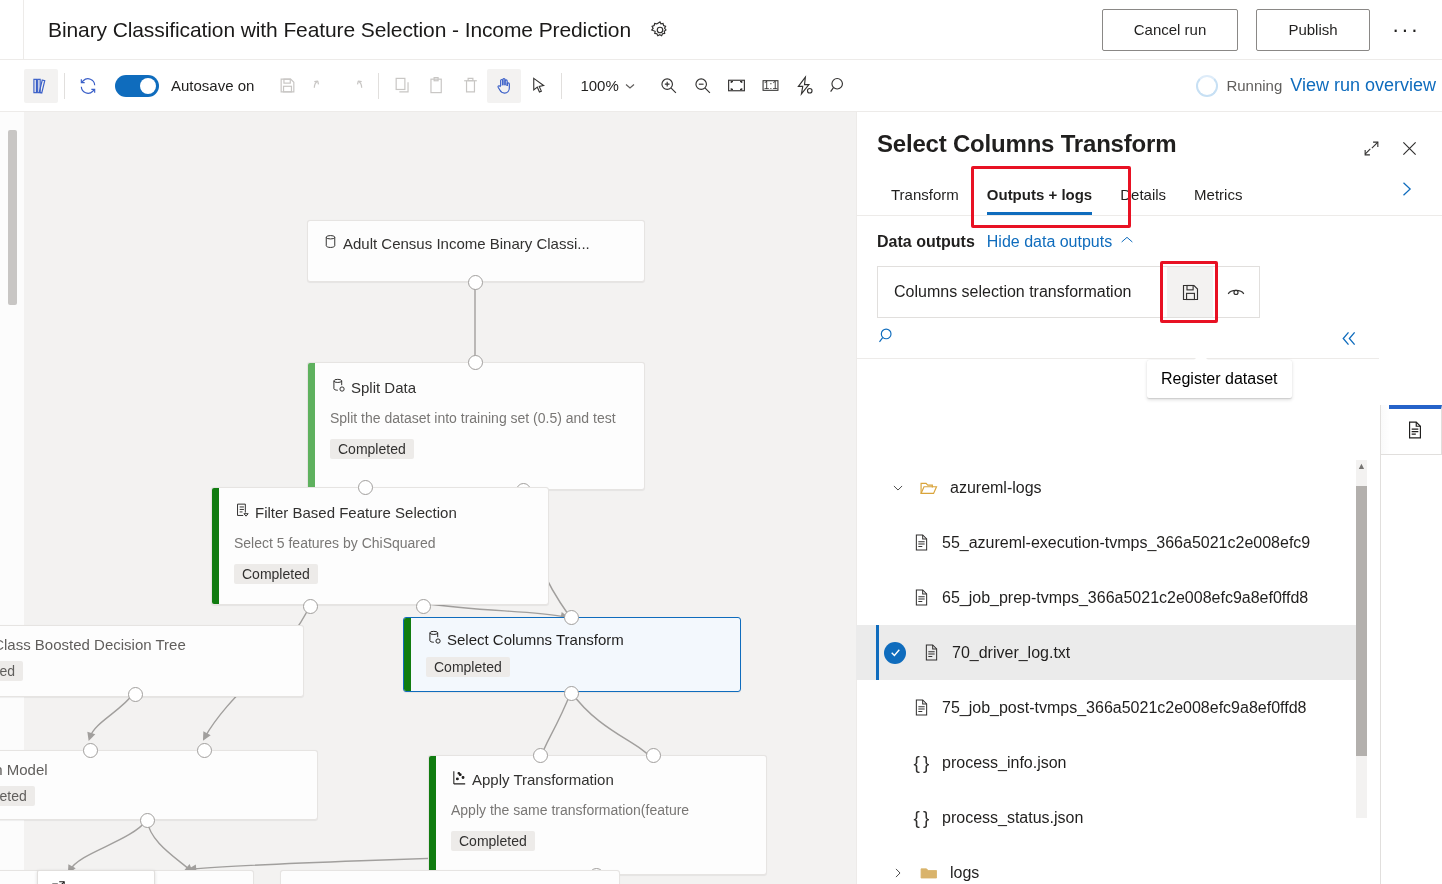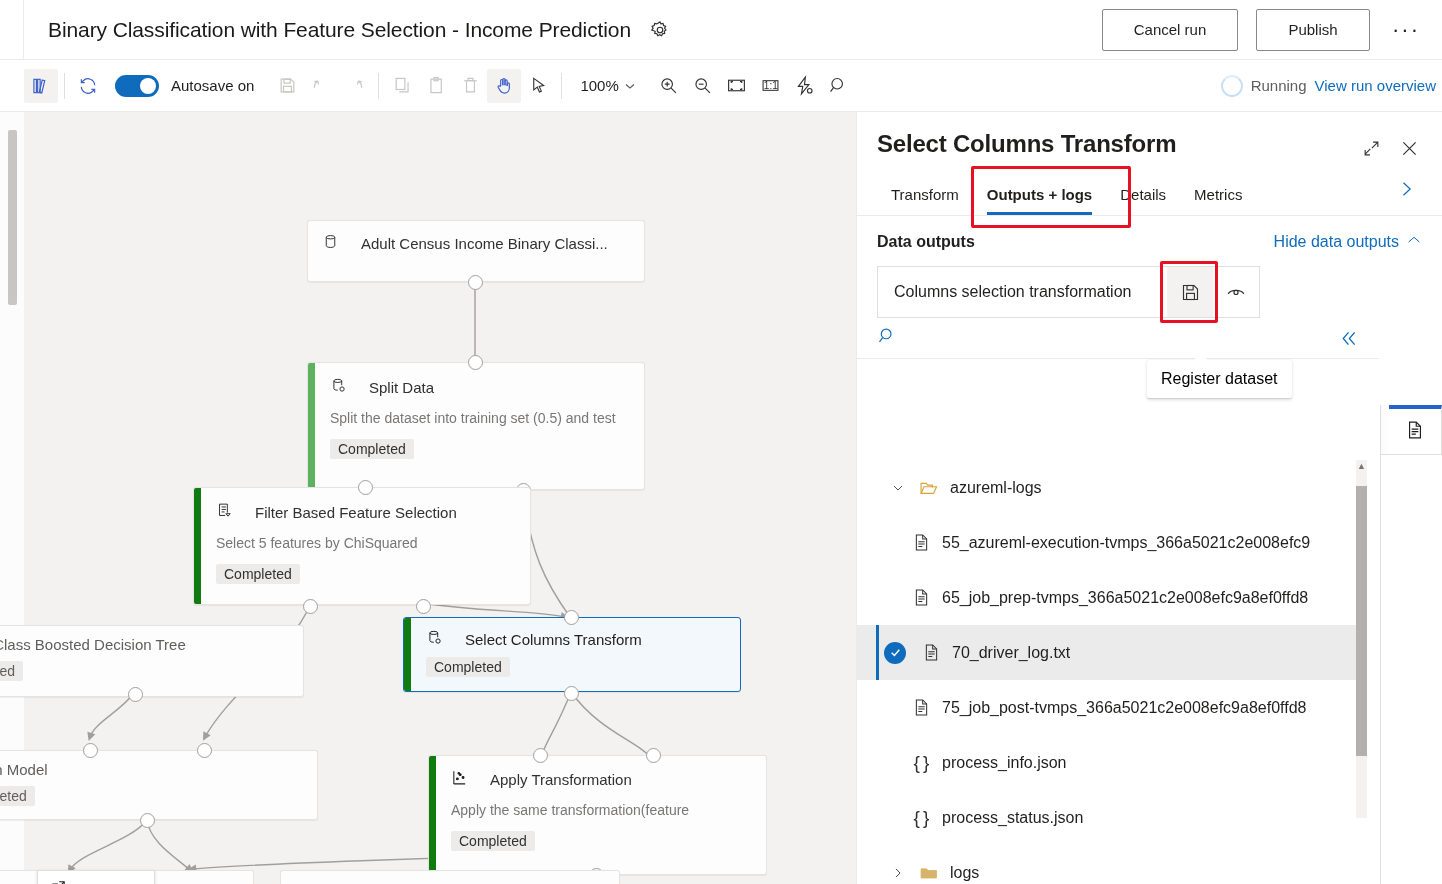--- a/index.html
+++ b/index.html
@@ -63,21 +63,21 @@
   .tb-autosave { font-size:15px; color:#201f1e; margin-left:12px; white-space:nowrap; }
   .tb-zoom {
     display:flex; align-items:center; gap:5px; font-size:15px;
     color:#201f1e; cursor:pointer; padding:0 6px; margin-left:6px;
   }
   .tb-right {
     margin-left:auto; display:flex; align-items:center; gap:8px;
     padding-right:6px;
   }
   .run-status { font-size:15px; color:#605e5c; }
-  .run-link { font-size:15px; color:#0f6cbd; cursor:pointer; }
+  .run-link { font-size:18px; color:#0f6cbd; cursor:pointer; }
   .spinner {
     width:22px; height:22px; border-radius:50%;
     border:2px solid #c7e0f4; border-top-color:#deecf9;
   }
 
   
   .canvas {
     position:absolute; left:0; top:112px; width:856px; height:772px;
     background:#f3f2f1; overflow:hidden;
   }
@@ -93,21 +93,21 @@
   .node {
     position:absolute; background:#fdfdfd; border:1px solid #e6e4e2;
     border-radius:3px; box-shadow:0 0.3px 0.9px rgba(0,0,0,0.06);
     overflow:hidden;
   }
   .node .accent {
     position:absolute; left:0; top:0; bottom:0; width:7px;
   }
   .node-body { padding:14px 16px 12px 22px; }
   .node-title {
-    display:flex; align-items:center; gap:22px;
+    display:flex; align-items:center; gap:4px;
     font-size:15px; color:#323130; font-weight:400;
   }
   .node-desc { font-size:14px; color:#797775; margin-top:12px; line-height:1.3; }
   .node-status {
     display:inline-block; margin-top:12px; background:#edebe9;
     color:#323130; font-size:14px; padding:2px 8px; border-radius:2px;
   }
   .node.selected { border:1px solid #0f6cbd; background:#f3f8fd; }
   .node.selected .node-title { font-weight:400; color:#201f1e; }
 
@@ -145,21 +145,21 @@
   .tab.active { font-weight:600; }
   .tab.active .tab-underline {
     position:absolute; left:14px; right:14px; bottom:0; height:3px; background:#0f6cbd;
   }
   .tab-highlight {
     position:absolute; border:3px solid #e81123; border-radius:2px;
     pointer-events:none;
   }
   .tabs-more { margin-left:auto; padding:8px 6px 12px 6px; cursor:pointer; }
 
-  .sec-row { display:flex; align-items:center; gap:12px; padding:16px 20px 0 20px;justify-content:space-between; }
+  .sec-row { display:flex; align-items:center; gap:12px; padding:16px 20px 0 20px; }
   .sec-label { font-size:16px; font-weight:600; color:#201f1e; }
   .sec-link { font-size:16px; color:#0f6cbd; cursor:pointer; display:flex; align-items:center; gap:7px; }
 
   .data-out-box {
     margin:14px 20px 0 20px; border:1px solid #e1dfdd; height:52px;
     display:flex; align-items:center; width:383px; position:relative;
   }
   .data-out-name { font-size:16px; color:#201f1e; padding-left:16px; flex:1; white-space:nowrap; }
   .data-out-btn {
     width:46px; height:50px; display:flex; align-items:center; justify-content:center;
@@ -457,21 +457,21 @@
         <span>Split Data</span>
       </div>
       <div class="node-desc">Split the dataset into training set (0.5) and test</div>
       <div class="node-status">Completed</div>
     </div>
   </div>
   <div class="port" style="left:468px;top:243px"></div>
   <div class="port" style="left:358px;top:371px"></div>
   <div class="port" style="left:516px;top:371px"></div>
 
-  <div class="node" style="left:193px;top:375px;width:338px;height:118px;">
+  <div class="node" style="left:211px;top:375px;width:338px;height:118px;">
     <div class="accent" style="background:#107c10"></div>
     <div class="node-body">
       <div class="node-title">
         <span>
           <svg width="17" height="17" viewBox="0 0 24 24" fill="none" stroke="#323130" stroke-width="1.4">
             <path d="M5 3h11v12"></path>
               <path d="M5 3v16h8"></path>
               <path d="M8 7h6M8 10.5h6M8 14h4"></path>
             <path d="M14 16.5h6l-3 3.5z"></path>
           </svg>

